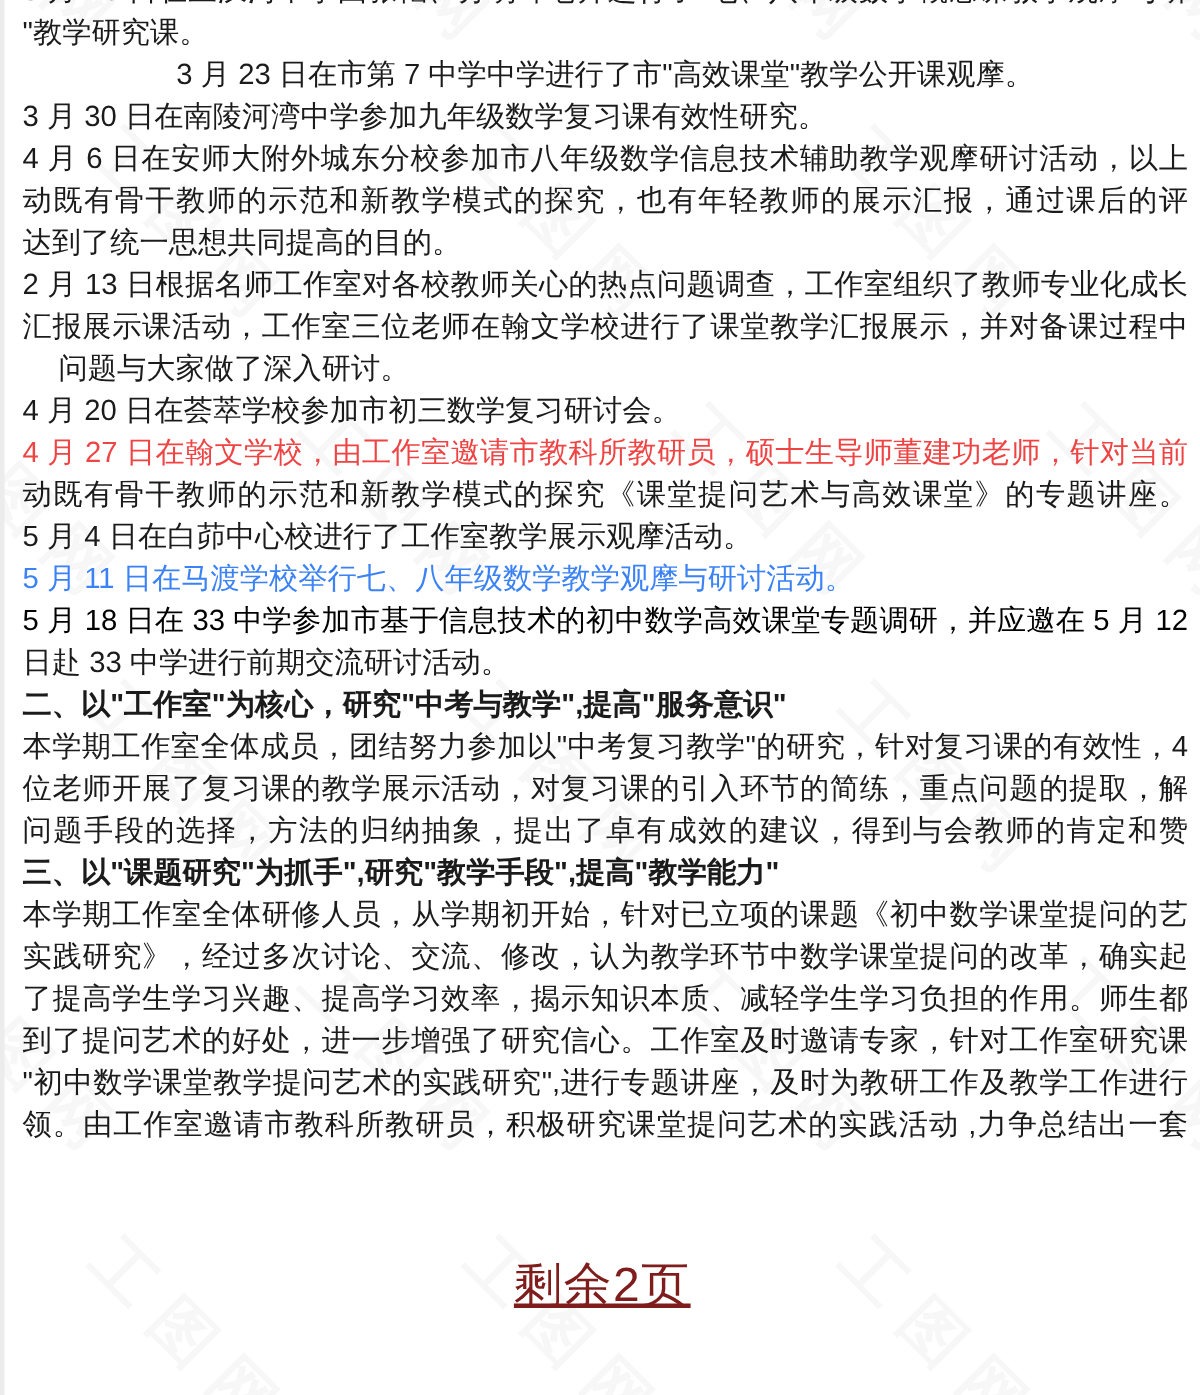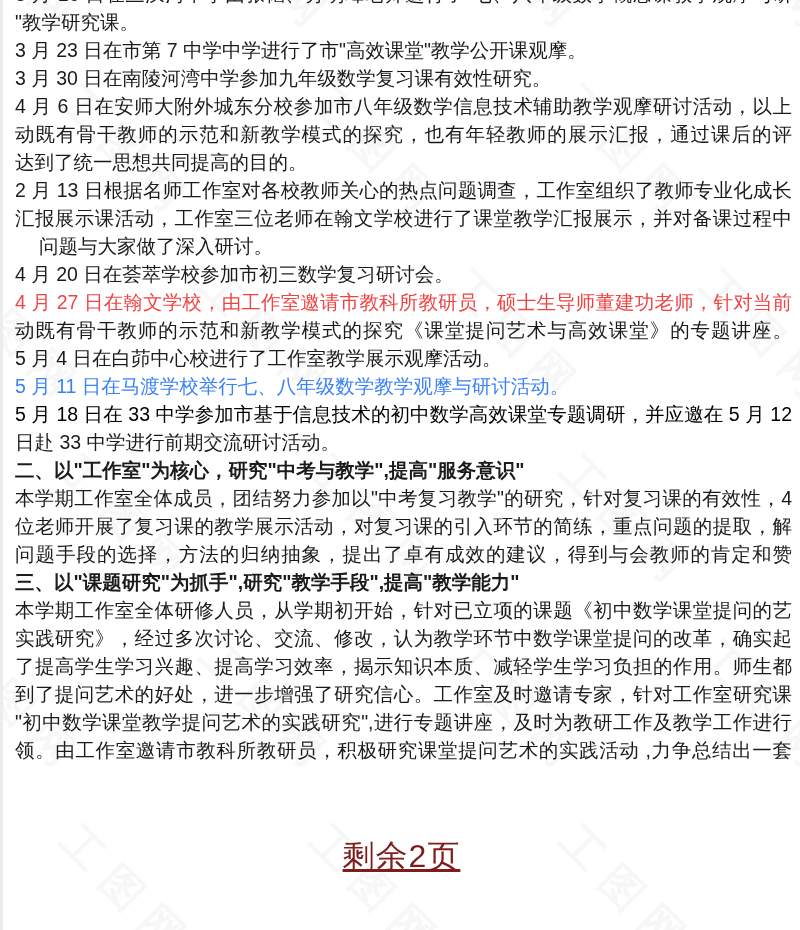--- a/index.html
+++ b/index.html
@@ -84,21 +84,21 @@
       <span class="wm" style="color: rgb(85, 85, 85); left: 680px; top: 680px;">工图网</span>
       <span class="wm" style="color: rgb(85, 85, 85); left: 40px; top: 865px;">工图网</span>
       <span class="wm" style="color: rgb(85, 85, 85); left: 290px; top: 865px;">工图网</span>
       <span class="wm" style="color: rgb(85, 85, 85); left: 540px; top: 865px;">工图网</span>
       <span class="wm" style="color: rgb(85, 85, 85); left: 790px; top: 865px;">工图网</span>
     </div>
 
   <div class="textblock">
       <div class="line justify" style="color: rgb(27, 27, 27);">3 月 16 日在三汊河中学由张韬、分明峰老师进行了"七、八年级数学概念课教学观摩与研讨</div>
       <div class="line" style="color: rgb(27, 27, 27);">"教学研究课。</div>
-      <div class="line" style="color: rgb(27, 27, 27);">3 月 23 日在市第 7 中学中学进行了市"高效课堂"教学公开课观摩。</div>
+      <div class="line" style="color: rgb(27, 27, 27); text-align: center;">3 月 23 日在市第 7 中学中学进行了市"高效课堂"教学公开课观摩。</div>
       <div class="line" style="color: rgb(27, 27, 27);">3 月 30 日在南陵河湾中学参加九年级数学复习课有效性研究。</div>
       <div class="line justify" style="color: rgb(27, 27, 27);">4 月 6 日在安师大附外城东分校参加市八年级数学信息技术辅助教学观摩研讨活动，以上活</div>
       <div class="line justify" style="color: rgb(27, 27, 27);">动既有骨干教师的示范和新教学模式的探究，也有年轻教师的展示汇报，通过课后的评议，</div>
       <div class="line" style="color: rgb(27, 27, 27);">达到了统一思想共同提高的目的。</div>
       <div class="line justify" style="color: rgb(27, 27, 27);">2 月 13 日根据名师工作室对各校教师关心的热点问题调查，工作室组织了教师专业化成长</div>
       <div class="line justify" style="color: rgb(27, 27, 27);">汇报展示课活动，工作室三位老师在翰文学校进行了课堂教学汇报展示，并对备课过程中的</div>
       <div class="line" style="color: rgb(27, 27, 27); margin-left: 24px;">问题与大家做了深入研讨。</div>
       <div class="line" style="color: rgb(27, 27, 27);">4 月 20 日在荟萃学校参加市初三数学复习研讨会。</div>
       <div class="line justify" style="color: #ef4444;">4 月 27 日在翰文学校，由工作室邀请市教科所教研员，硕士生导师董建功老师，针对当前</div>
       <div class="line justify" style="color: rgb(27, 27, 27);">动既有骨干教师的示范和新教学模式的探究《课堂提问艺术与高效课堂》的专题讲座。</div>

